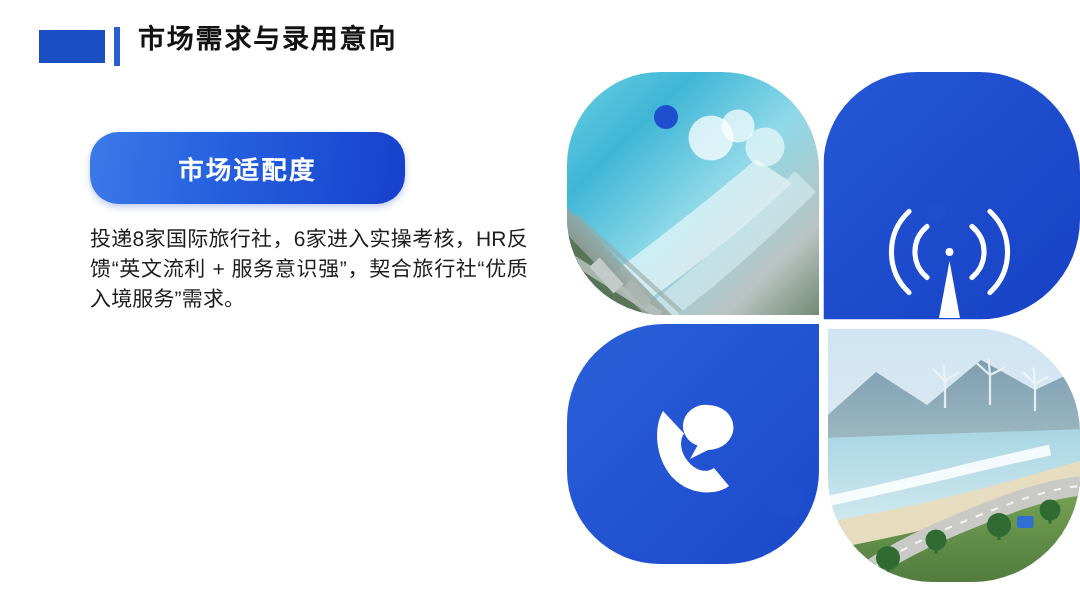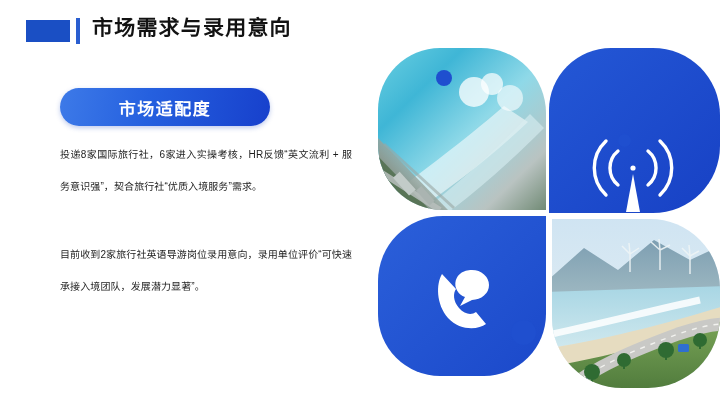--- a/index.html
+++ b/index.html
@@ -42,40 +42,40 @@
     top: 18px;
     width: 4px;
     height: 26px;
     background: #2a5ed0;
   }
   .page-title {
     position: absolute;
     left: 92px;
     top: 11px;
     font-family: "Liberation Serif", "DejaVu Serif", serif;
-    font-size: 21px;
+    font-size: 18px;
     font-weight: 700;
     color: #121212;
     letter-spacing: 1.2px;
     white-space: nowrap;
   }
 
   
   .content {
     position: absolute;
     left: 60px;
     top: 88px;
     width: 300px;
   }
 
   .pill {
     position: relative;
     display: block;
     width: 210px;
-    height: 38px;
+    height: 48px;
     border-radius: 19px;
     background: linear-gradient(100deg, #3d7ae8 0%, #2560df 42%, #1740cc 100%);
     box-shadow: 0 2px 5px rgba(26, 70, 190, 0.28);
     overflow: hidden;
   }
   .pill-label {
     position: absolute;
     left: 0;
     right: 0;
     top: 50%;
@@ -84,22 +84,22 @@
     font-family: "Liberation Serif", "DejaVu Serif", serif;
     font-size: 17px;
     font-weight: 700;
     color: #ffffff;
     letter-spacing: 1.5px;
   }
 
   .para {
     margin-top: 13px;
     width: 292px;
-    font-size: 10px;
-    line-height: 32px;
+    font-size: 14px;
+    line-height: 20px;
     color: #1d1d1d;
     text-align: justify;
     letter-spacing: 0.1px;
   }
 
   .spacer-a { height: 13px; }
 
   
   .graphic {
     position: absolute;
@@ -132,21 +132,20 @@
 
   <div class="content">
 
     <div class="pill">
       <span class="pill-label">市场适配度</span>
     </div>
     <p class="para">投递8家国际旅行社，6家进入实操考核，HR反馈“英文流利 + 服务意识强”，契合旅行社“优质入境服务”需求。</p>
 
     <div class="spacer-a"></div>
 
-    <p class="para">目前收到2家旅行社英语导游岗位录用意向，录用单位评价“可快速承接入境团队，发展潜力显著”。</p>
 
   </div>
 
   <div class="graphic">
 
     <svg width="342" height="340" viewBox="0 0 342 340" xmlns="http://www.w3.org/2000/svg">
       <defs>
 
         <linearGradient id="photoA" x1="0" y1="0" x2="1" y2="1">
           <stop offset="0%" stop-color="#6fd2e2"></stop>

